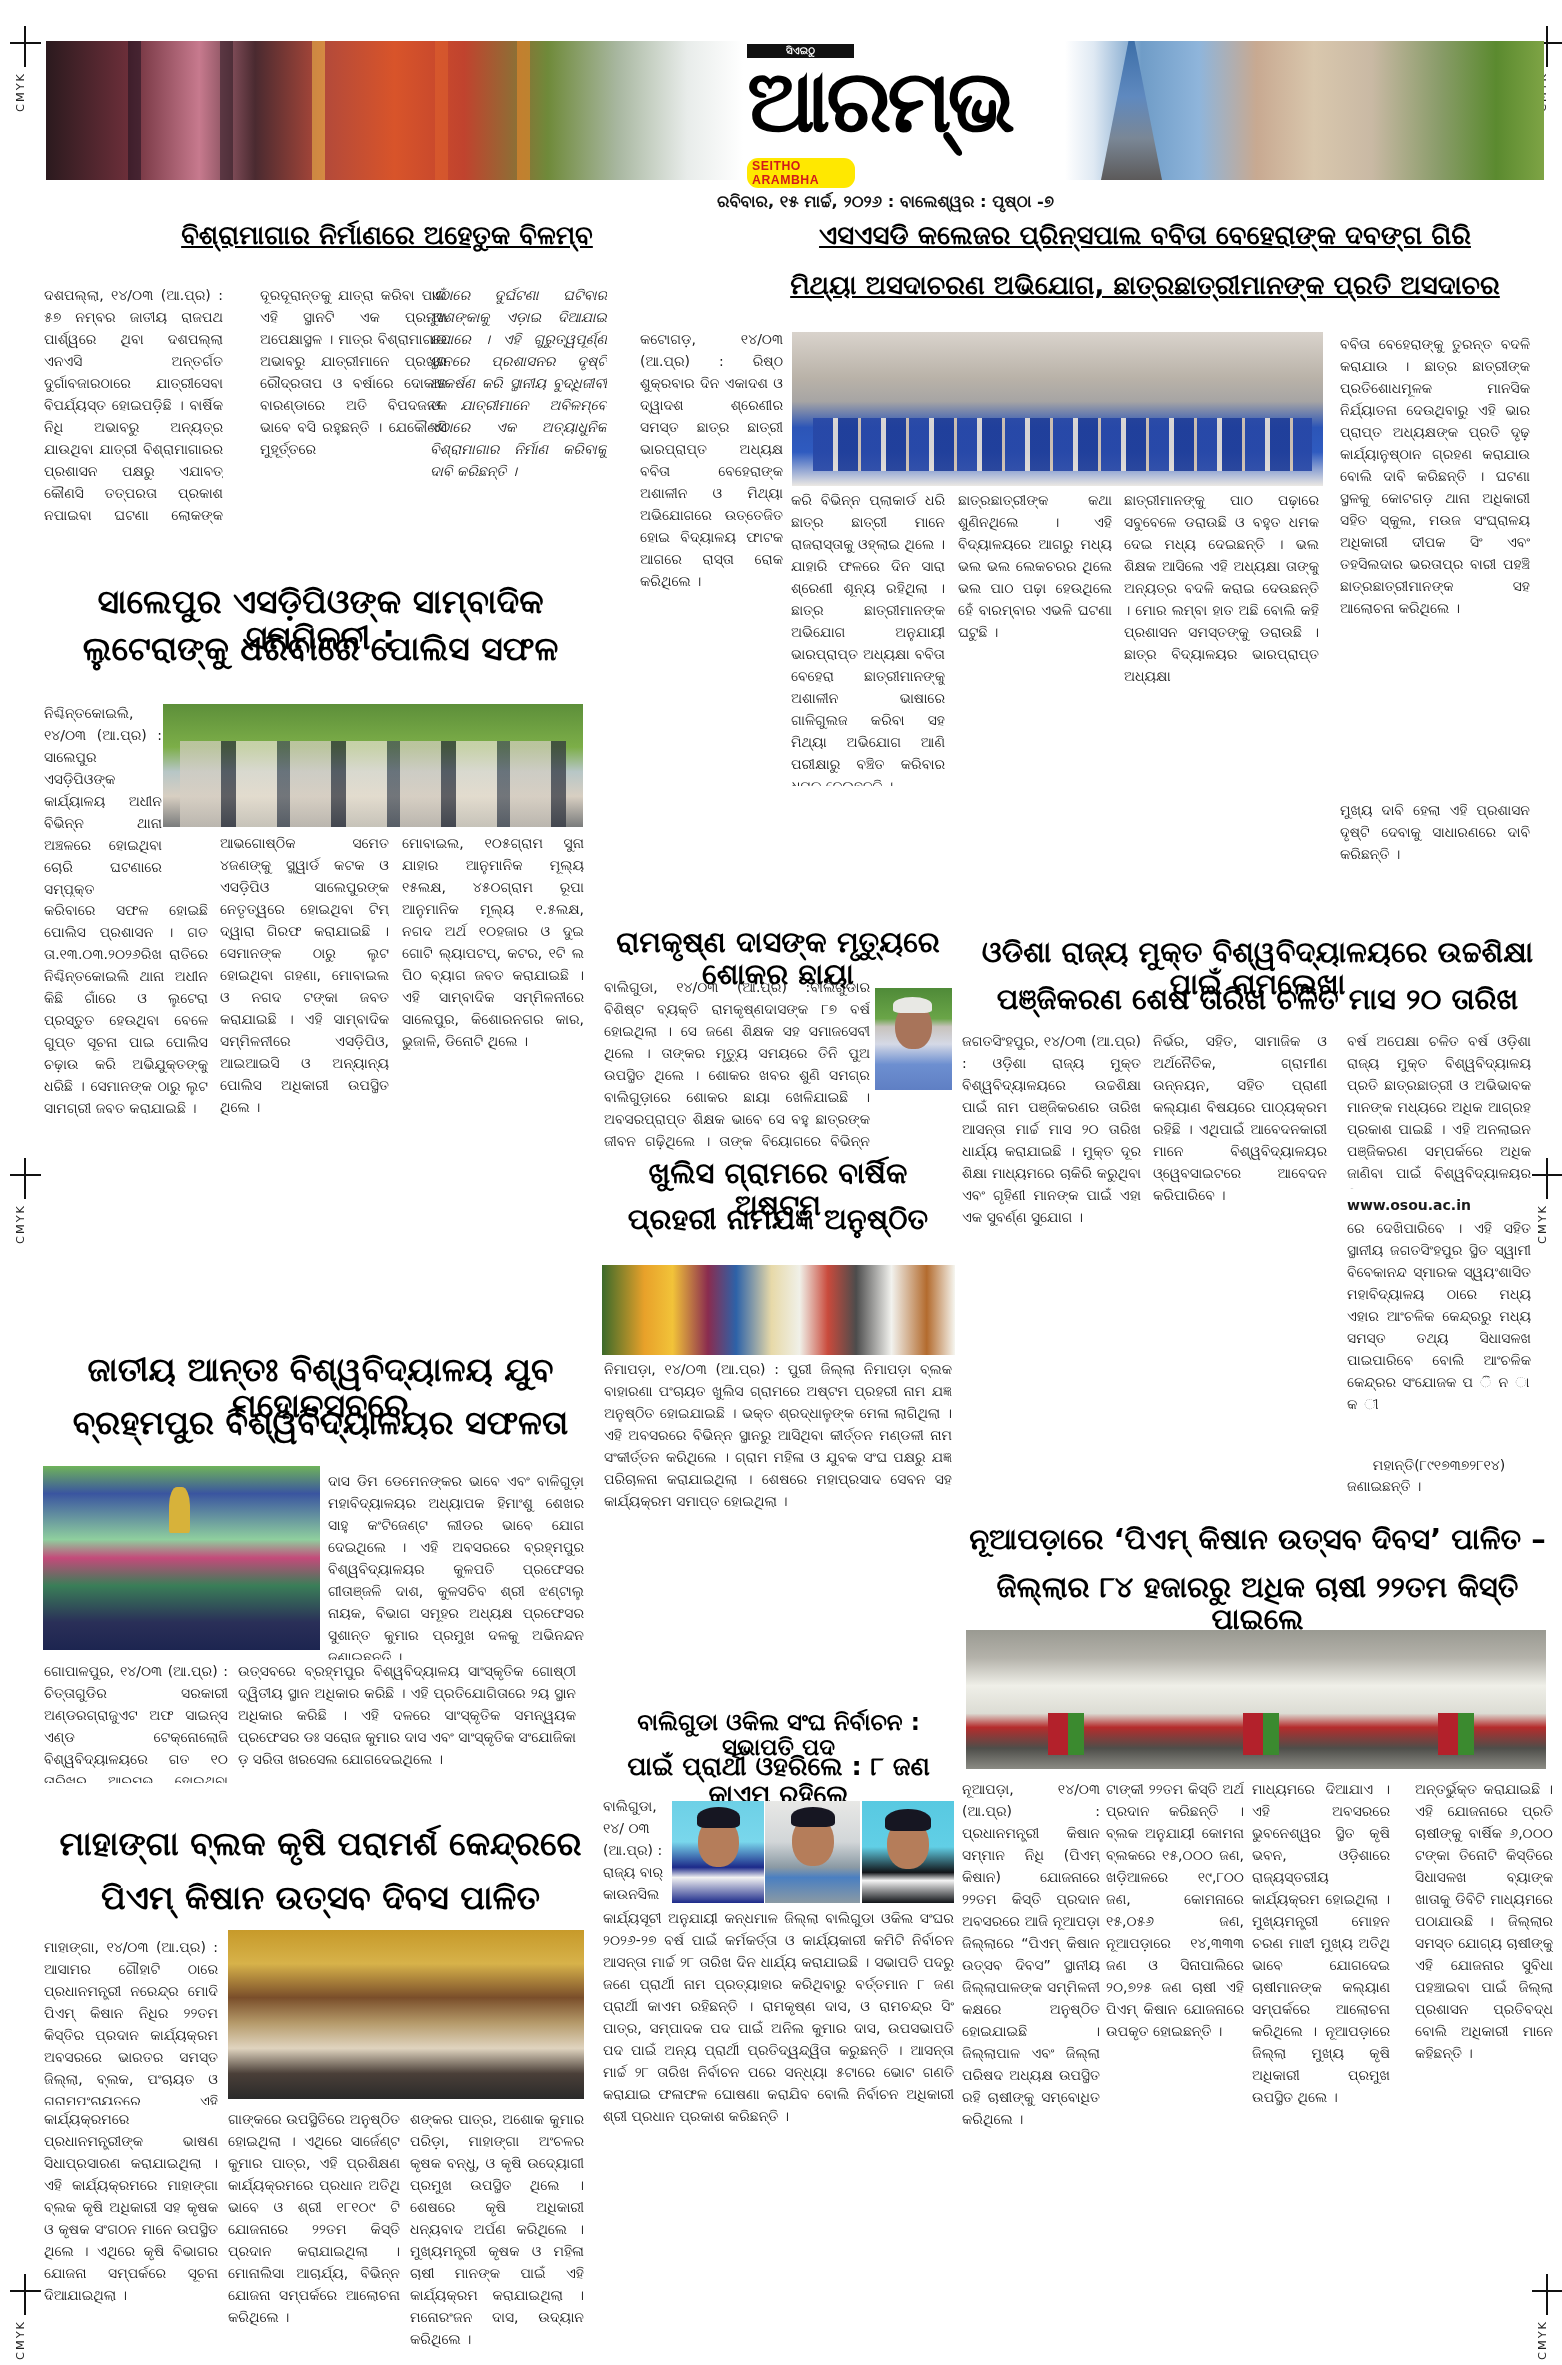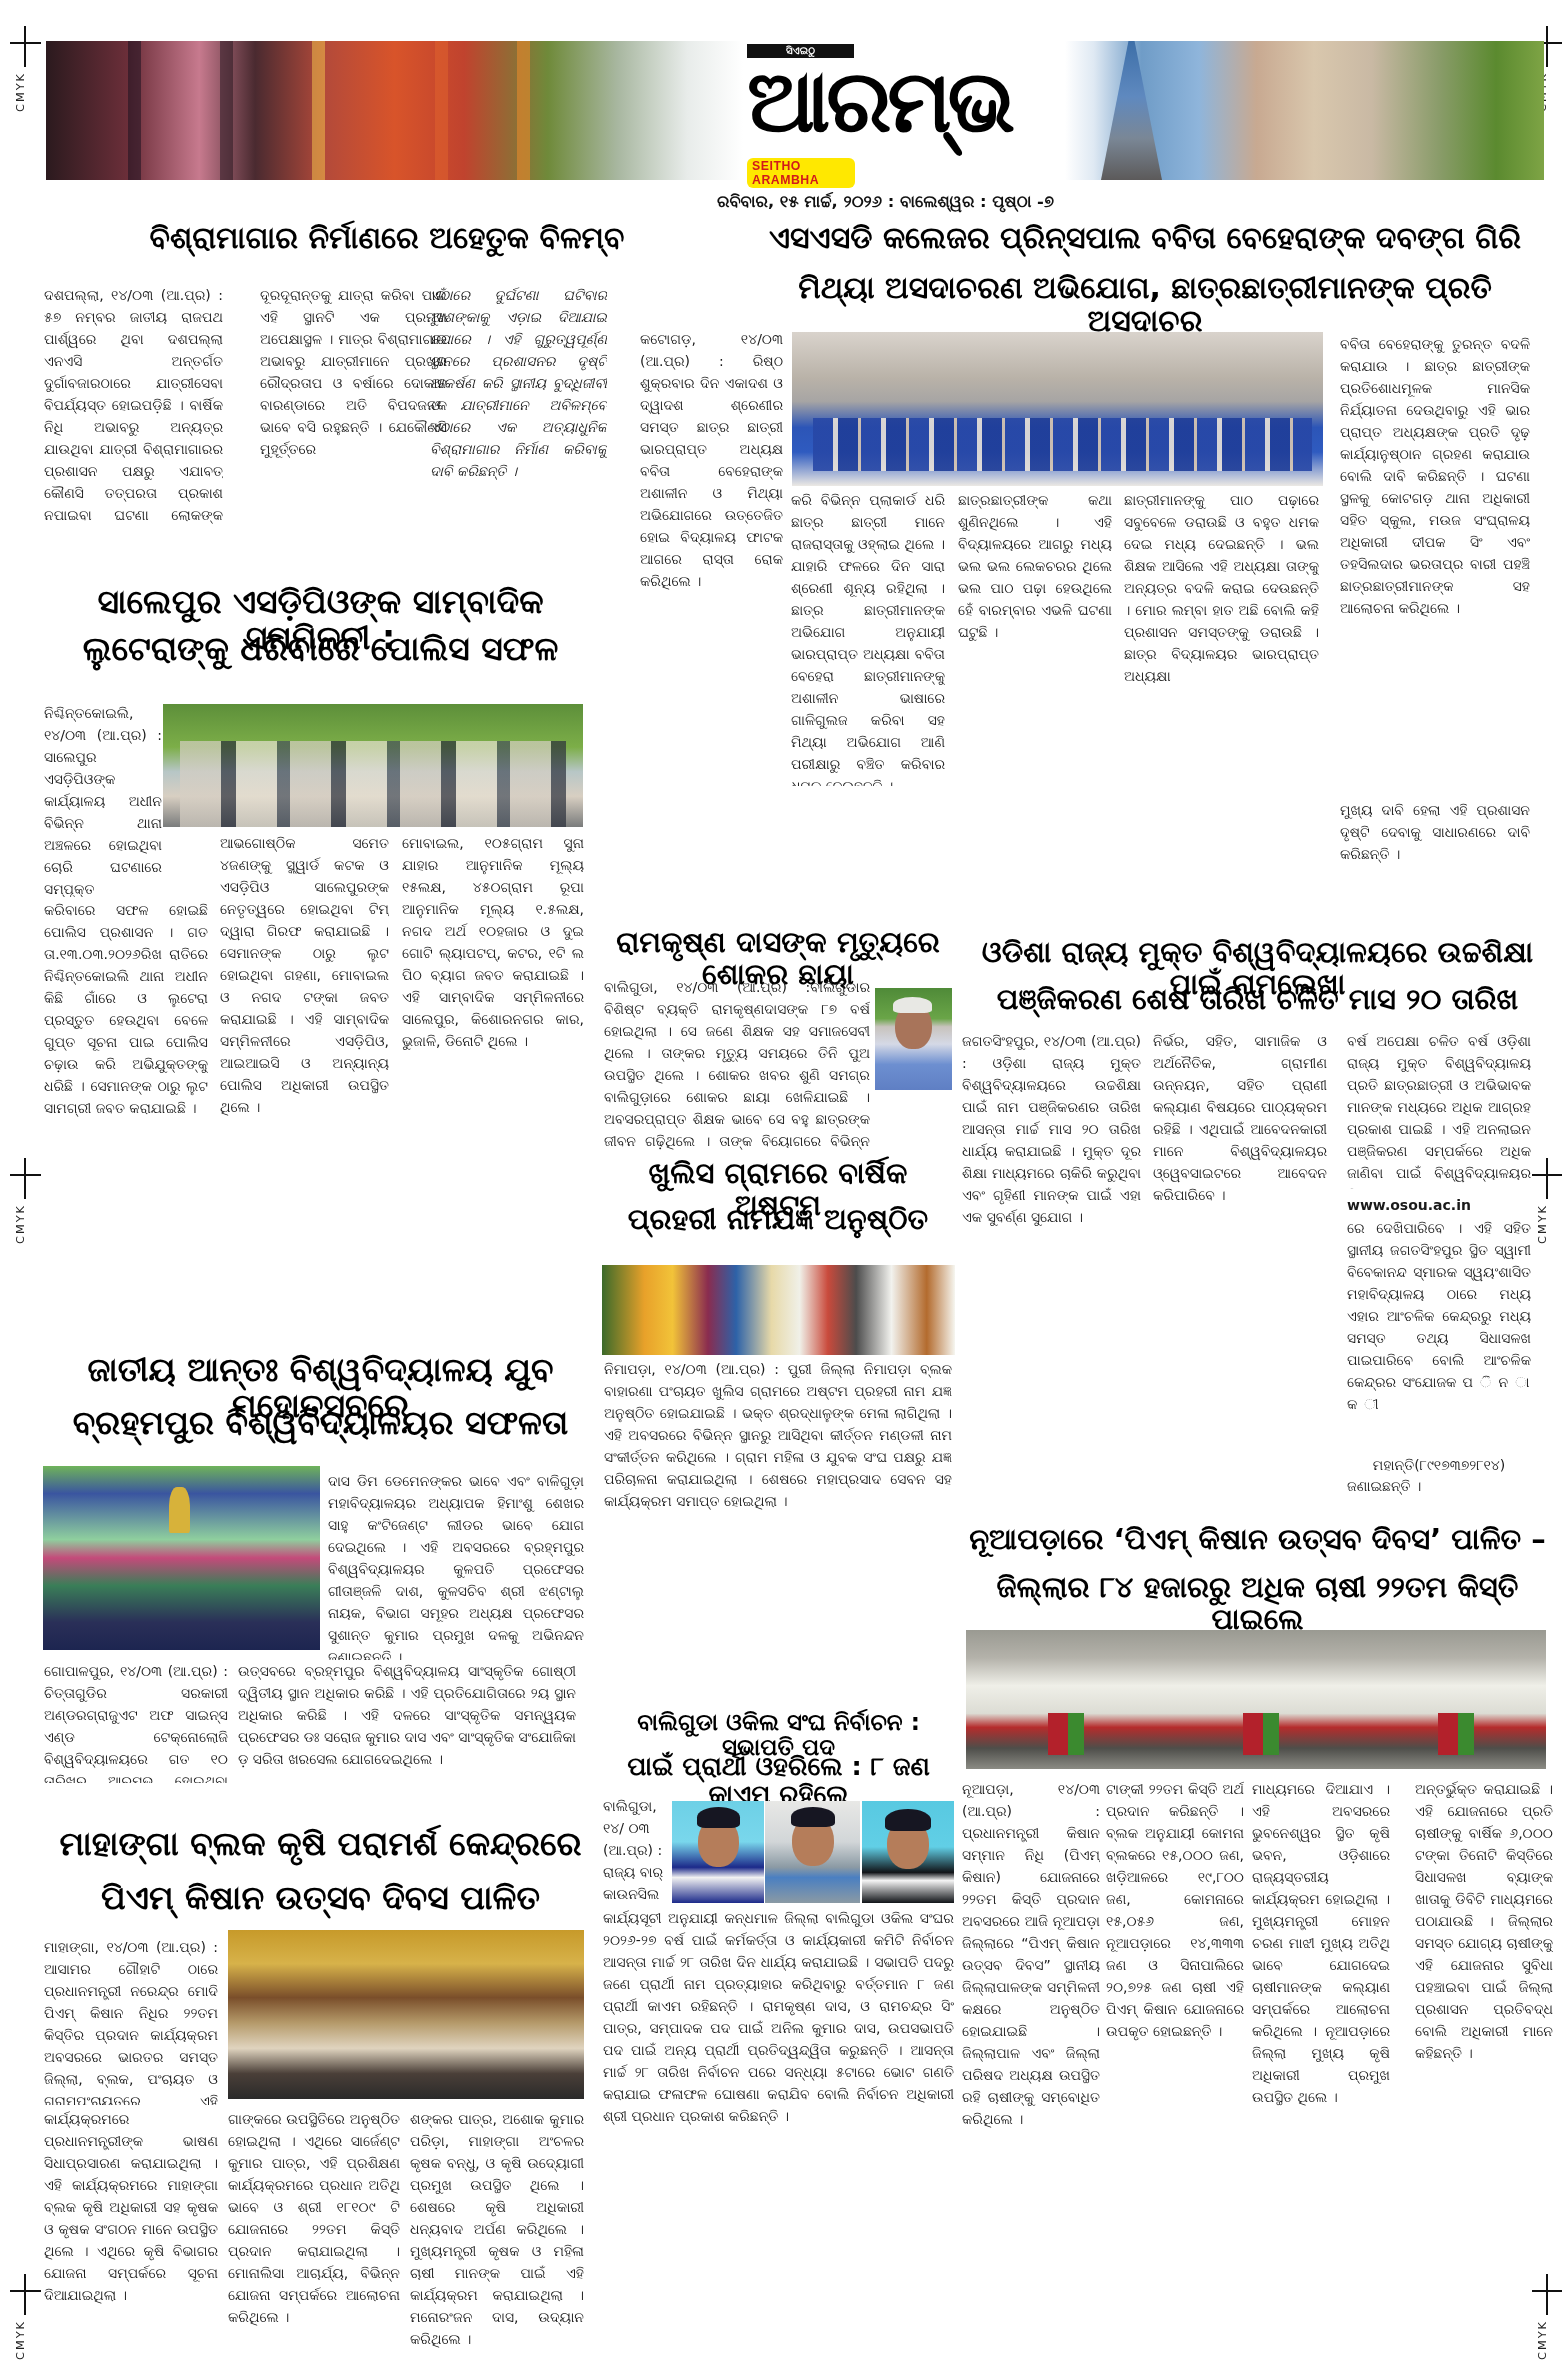--- a/index.html
+++ b/index.html
@@ -17,26 +17,26 @@
     background: linear-gradient(90deg, #2b1a1e 0%, #6d2f3a 12%, #c77a8e 22%, #4a2a30 30%, #b34a3a 40%, #d8542a 50%, #c0432e 60%, #6f8a3a 72%, #a8b7a0 82%, #e8ecea 92%, #ffffff 100%); }
   .banner-left .stripe { position:absolute; top:0; bottom:0; width: 13.3px; opacity:.55; }
   .banner-right { left: 1065px; top: 41px; width: 479px; height: 139px;
     background: linear-gradient(90deg, #ffffff 0%, #dfe9f3 6%, #6f9cc7 16%, #8fb5db 28%, #c8a991 40%, #d9c7ad 52%, #c9b9a4 64%, #8a9c6a 78%, #5b8a2f 90%, #7ea445 100%); }
   .banner-right .tower { position:absolute; left: 36px; top: 0; width: 61px; height: 139px;
     background: linear-gradient(180deg, #3d6fa8 0%, #5f89bf 40%, #7a8796 70%, #5c5a5a 100%); clip-path: polygon(45% 0, 55% 0, 100% 100%, 0 100%); }
 
   .logo-box { left: 747px; top: 44px; width: 108px; }
   .logo-top { width: 107px; height: 14.3px; background: #111; color: #fff; font-size: 10.2px; font-weight: bold; text-align: center; line-height: 14.3px; }
   .logo-main { font-family: "DejaVu Sans", sans-serif; font-weight: 900; font-size: 86px; line-height: 87px; letter-spacing: -4.1px; color: #000; }
-  .logo-tag { position: absolute; left: 0; top: 114px; background: #ffe800; color: #d21a1a; font-weight: bold; font-size: 12.3px; padding: 1px 5.1px; border-radius: 6px; letter-spacing: 0.5px; font-family: "Liberation Sans", sans-serif; }
+  .logo-tag { position: absolute; left: 0; top: 114px; background: #ffe800; color: #d21a1a; font-weight: bold; font-size: 12.3px; padding: 1px 5.1px; border-radius: 11px; letter-spacing: 0.5px; font-family: "Liberation Sans", sans-serif; }
   .dateline { left: 717px; top: 192px; width: 379px; font-size: 16.4px; font-weight: bold; color: #111; white-space: nowrap; }
 
   
   .hl { position: absolute; font-weight: bold; color: #000; text-align: center; line-height: 1.1; }
-  .hl.xl { font-size: 30px; }
+  .hl.xl { font-size: 26px; text-decoration: underline; }
   .hl.lg { font-size: 33px; }
   .hl.md { font-size: 29px; }
 
   
   .col { position: absolute; font-size: 14px; line-height: 22px; text-align: justify; color: #1a1a1a; overflow: hidden; }
 
   
   .photo { position: absolute; overflow: hidden; }
   .ph-protest { background: linear-gradient(180deg, #d9d3cc 0%, #b9b2a8 30%, #a7a5a4 45%, #2c55b7 62%, #2f5bc0 78%, #ece9e4 100%); }
   .ph-protest .row { position:absolute; left:4%; right:2%; top: 56%; height: 34%;

